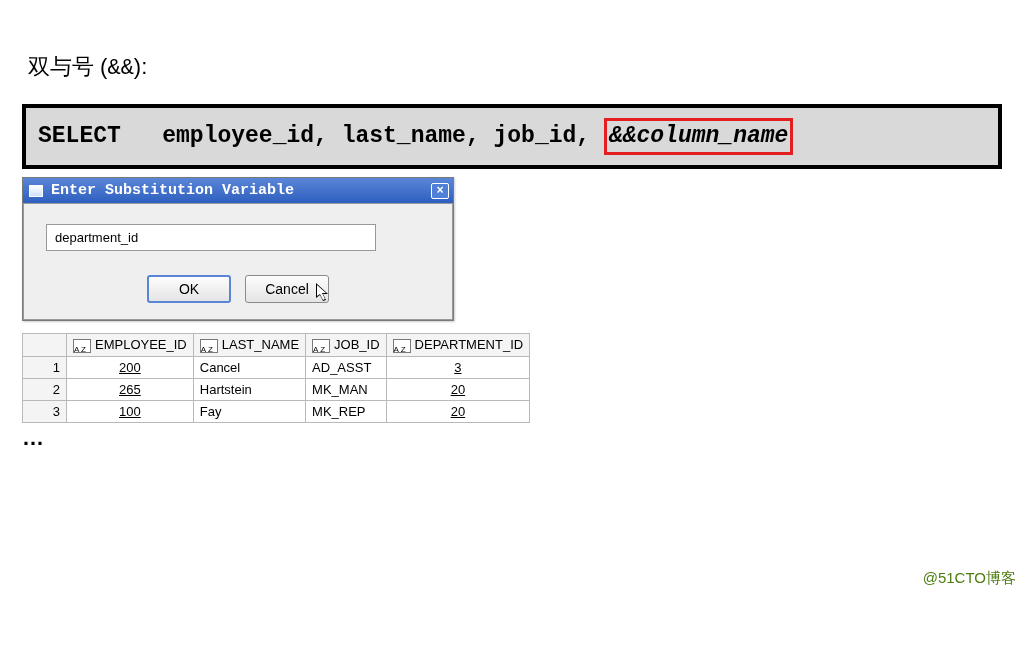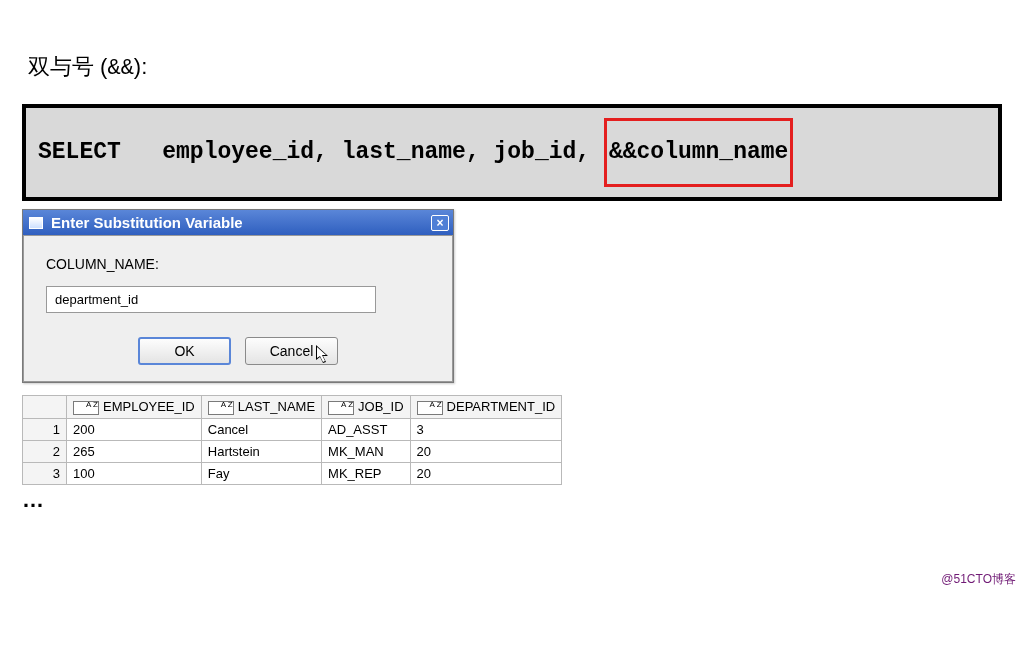--- a/index.html
+++ b/index.html
@@ -1,42 +1,42 @@
 <!DOCTYPE html>
 <html><head>
   <meta charset="utf-8">
   <style>
     * { box-sizing: border-box; margin: 0; padding: 0; }
     body { width: 1024px; height: 650px; background: #fff; font-family: Arial, "Microsoft YaHei", sans-serif; position: relative; }
     .intro { font-size: 22px; padding: 14px 28px 12px 28px; line-height: 1.6; }
     .mono { font-family: "Courier New", monospace; }
     .code-block { margin: 6px 22px 8px 22px; background: #d9d9d9; border: 4px solid #000; padding: 10px 12px 10px 12px; font-family: "Courier New", monospace; font-size: 23px; font-weight: bold; line-height: 1.35; position: relative; }
     .code-row { white-space: pre; }
-    .hl { border: 3px solid #e41f1f; padding: 16px 2px; display: inline-block; }
+    .hl { border: 3px solid #e41f1f; padding: 0 2px; display: inline-block; font-style: italic; }
     .dialog-wrap { margin: 4px 0 8px 22px; width: 432px; border: 1px solid #7a7a7a; background: #fff; box-shadow: 1px 1px 2px rgba(0,0,0,0.2); }
-    .dialog-title { background: linear-gradient(#5a86d8, #2f5fbf); display: flex; align-items: center; padding: 4px 4px 4px 6px; color: #fff; font-weight: bold; font-size: 15px; }
+    .dialog-title { background: linear-gradient(#5a86d8, #2f5fbf); display: flex; align-items: center; padding: 4px 4px 4px 6px; color: #fff; font-weight: bold; font-size: 15px; font-family: Liberation Mono, monospace; }
     .dialog-title .win-icon { width: 14px; height: 12px; background: linear-gradient(#fff,#cde0ff); border: 1px solid #fff; margin-right: 8px; }
     .dialog-title .title-text { flex: 1; }
     .dialog-title .close-btn { width: 18px; height: 16px; background: #4f7fd6; border: 1px solid #fff; color: #fff; font-size: 12px; display: flex; align-items: center; justify-content: center; cursor: pointer; border-radius: 2px; }
     .dialog-body { background: #efefef; padding: 20px 22px 16px 22px; border: 1px solid #999; }
     .dialog-label { font-size: 14px; margin-bottom: 14px; }
     .dialog-input { width: 330px; padding: 5px 8px; font-size: 13px; border: 1px solid #999; background: #fff; }
     .dialog-buttons { display: flex; justify-content: center; gap: 14px; margin-top: 24px; position: relative; }
-    .btn { width: 93px; padding: 4px 6px; font-size: 14px; background: linear-gradient(#fdfdfd,#e4e4e4); border: 1px solid #8a8a8a; border-radius: 3px; cursor: pointer; }
+    .btn { width: 84px; padding: 4px 6px; font-size: 14px; background: linear-gradient(#fdfdfd,#e4e4e4); border: 1px solid #8a8a8a; border-radius: 3px; cursor: pointer; }
     .btn.ok { border: 2px solid #5a86d8; }
     .cursor-ptr { position: absolute; left: 270px; top: 8px; width: 16px; height: 22px; }
     .cursor-ptr svg { width: 100%; height: 100%; }
     .result-table { margin: 12px 0 0 22px; border-collapse: collapse; font-size: 13px; }
     .result-table th, .result-table td { border: 1px solid #b9b9b9; padding: 3px 6px; text-align: left; background: #fff; }
     .result-table th { background: #f4f4f4; font-weight: normal; }
     .result-table th.rownum, .result-table td.rownum { width: 44px; text-align: right; background: #f4f4f4; }
-    .result-table td.num { text-align: left; }
-    .sort-icon { display: inline-block; width: 26px; height: 14px; border: 1px solid #7a7a7a; font-size: 8px; text-align: right; line-height: 6px; background: #fff; margin-right: 4px; vertical-align: middle; padding-top: 0; }
+    .result-table td.num { text-align: center; text-decoration: underline; }
+    .sort-icon { display: inline-block; width: 18px; height: 14px; border: 1px solid #7a7a7a; font-size: 8px; text-align: left; line-height: 6px; background: #fff; margin-right: 4px; vertical-align: middle; padding-top: 7px; }
     .ellipsis { margin-left: 22px; font-size: 22px; font-weight: bold; margin-top: 2px; }
-    .watermark { position: absolute; right: 8px; bottom: 62px; color: #701a75; font-size: 12px; }
+    .watermark { position: absolute; right: 8px; bottom: 62px; color: #4d7c0f; font-size: 15px; }
   </style>
 </head>
 <body>
 
 <div class="intro">
   <br>
   <span>双与号 (</span><span class="mono">&amp;&amp;</span><span>):</span>
 </div>
 
 <div class="code-block">
@@ -45,21 +45,20 @@
 
 <div class="dialog-wrap">
   <div class="dialog-title">
     <span class="win-icon"></span>
     <span class="title-text">Enter Substitution Variable</span>
     <span class="close-btn">
         <span>×</span>
       </span>
   </div>
   <div class="dialog-body">
-    <div class="dialog-label">COLUMN_NAME:</div>
     <input class="dialog-input" type="text" value="department_id" style="">
     <div class="dialog-buttons">
       <button class="btn ok">OK</button>
       <button class="btn">Cancel</button>
       <span class="cursor-ptr">
         <svg viewBox="0 0 16 22">
             <polygon points="0,0 0,15 4,12 7,18 10,17 7,11 12,11" fill="#000"></polygon>
             <polygon points="1,2 1,13 4,11 7,17 9,16 6,10 10,10" fill="#fff"></polygon>
           </svg>
       </span>

